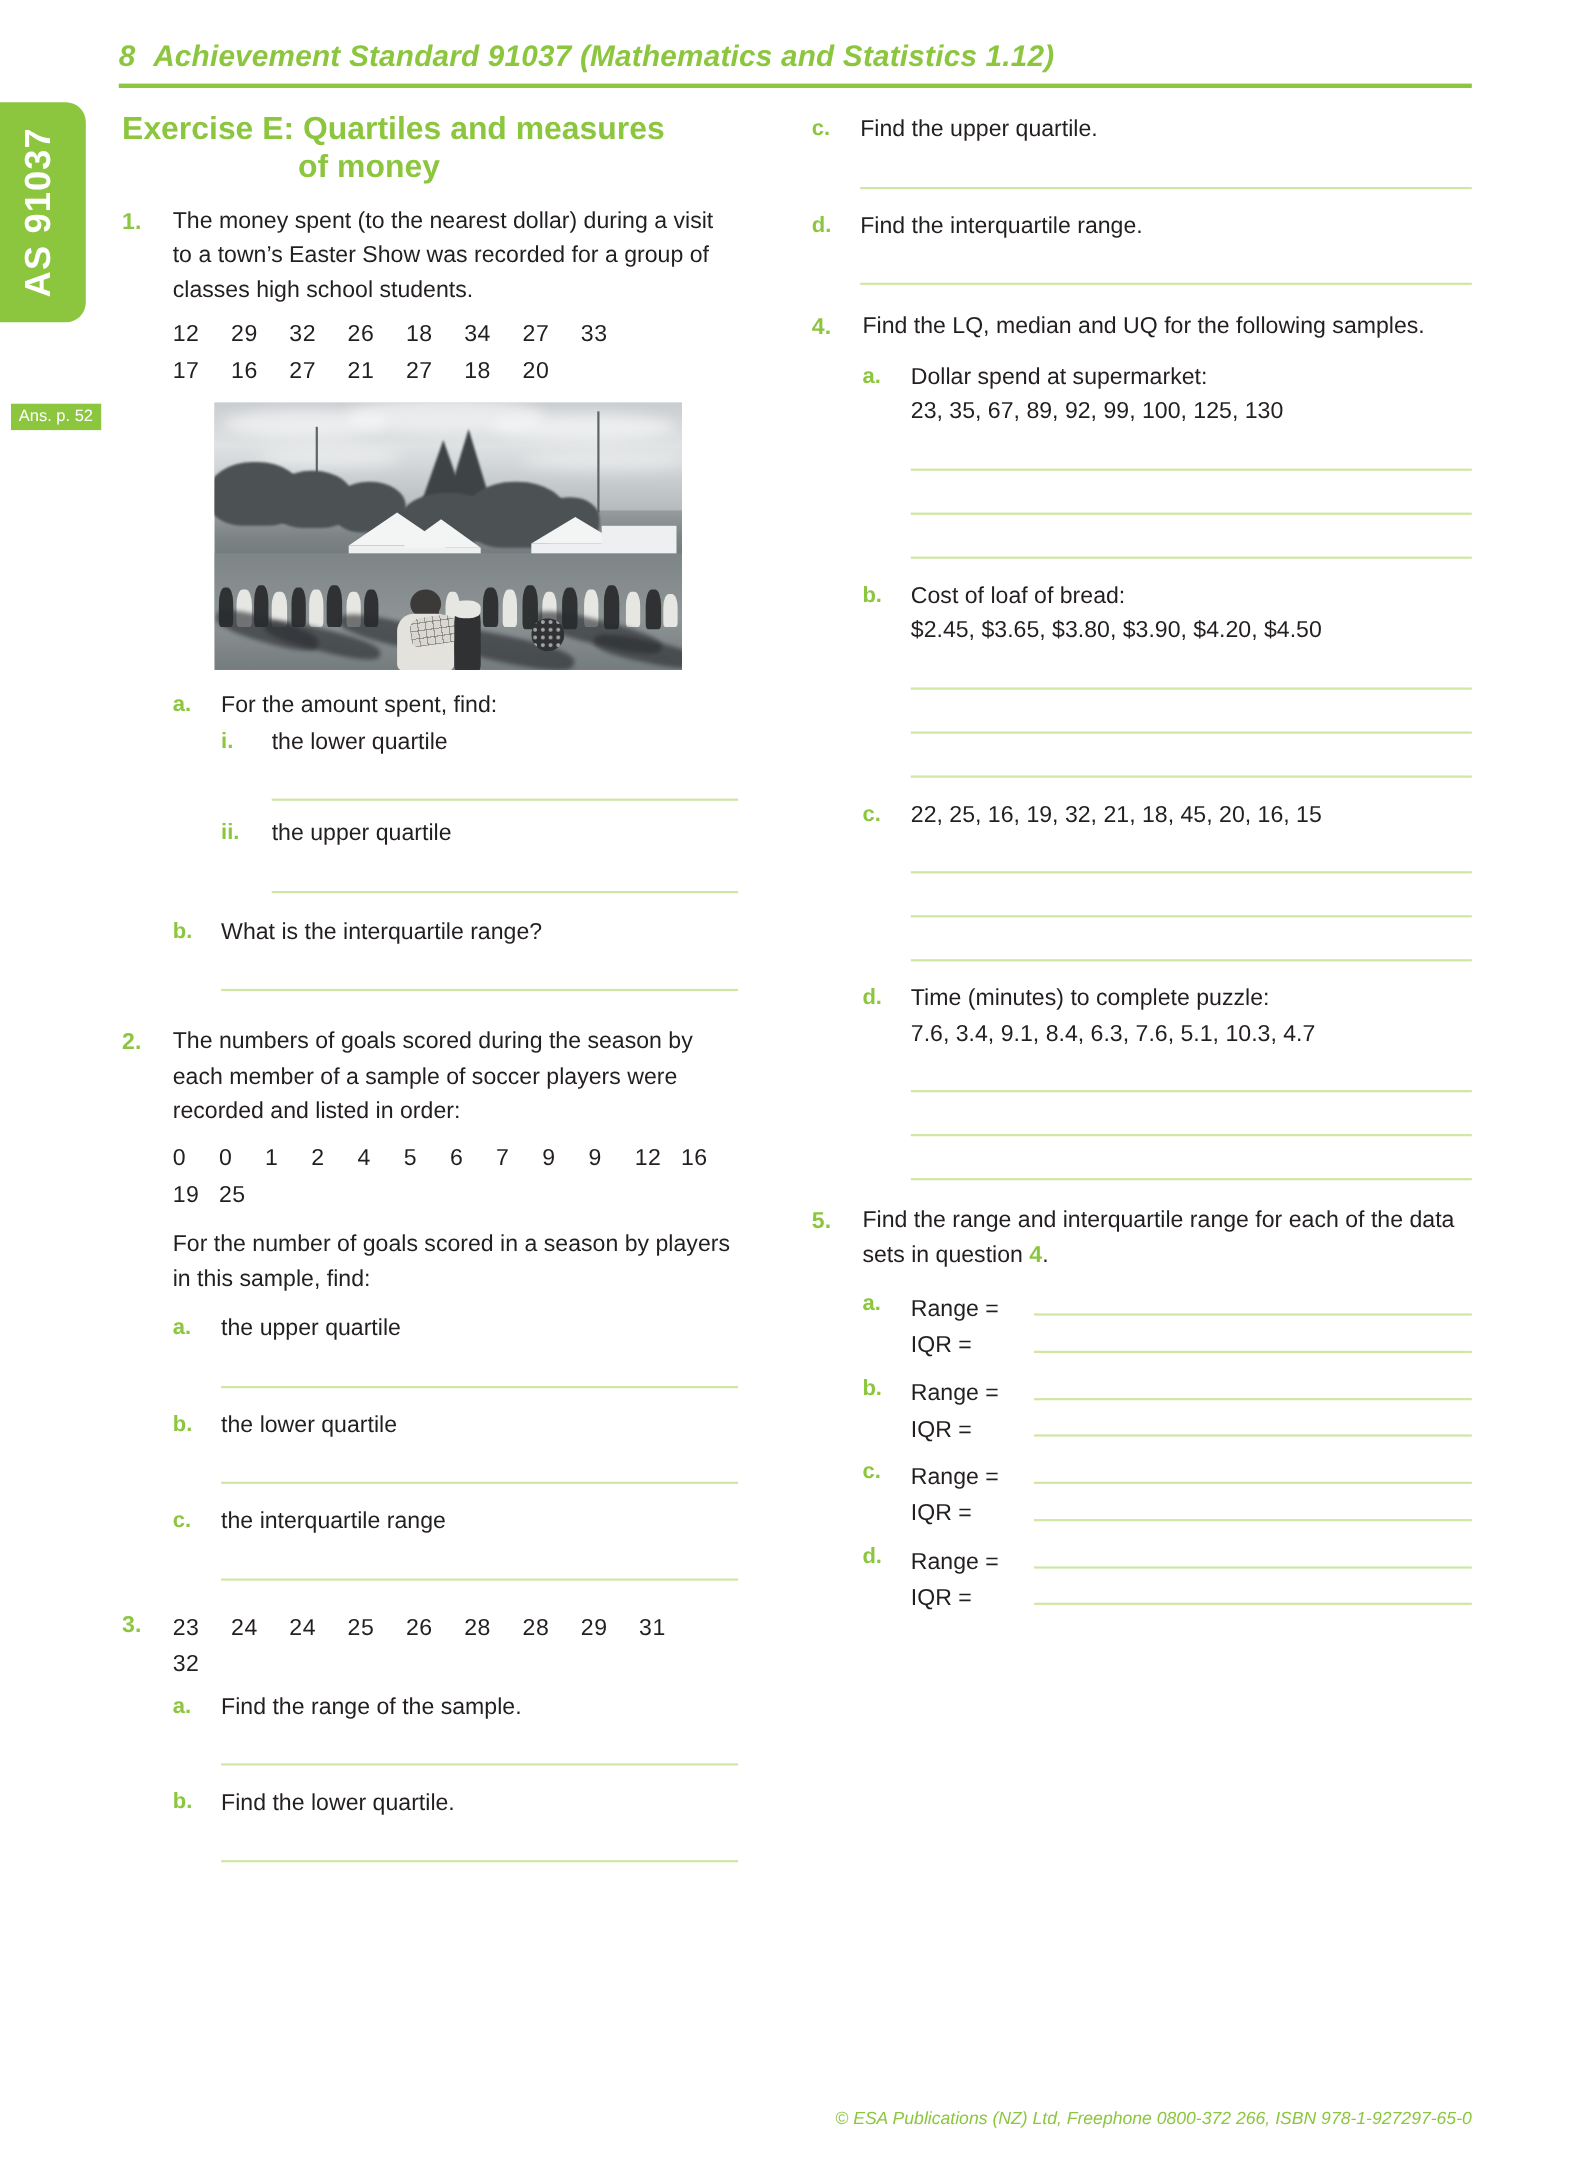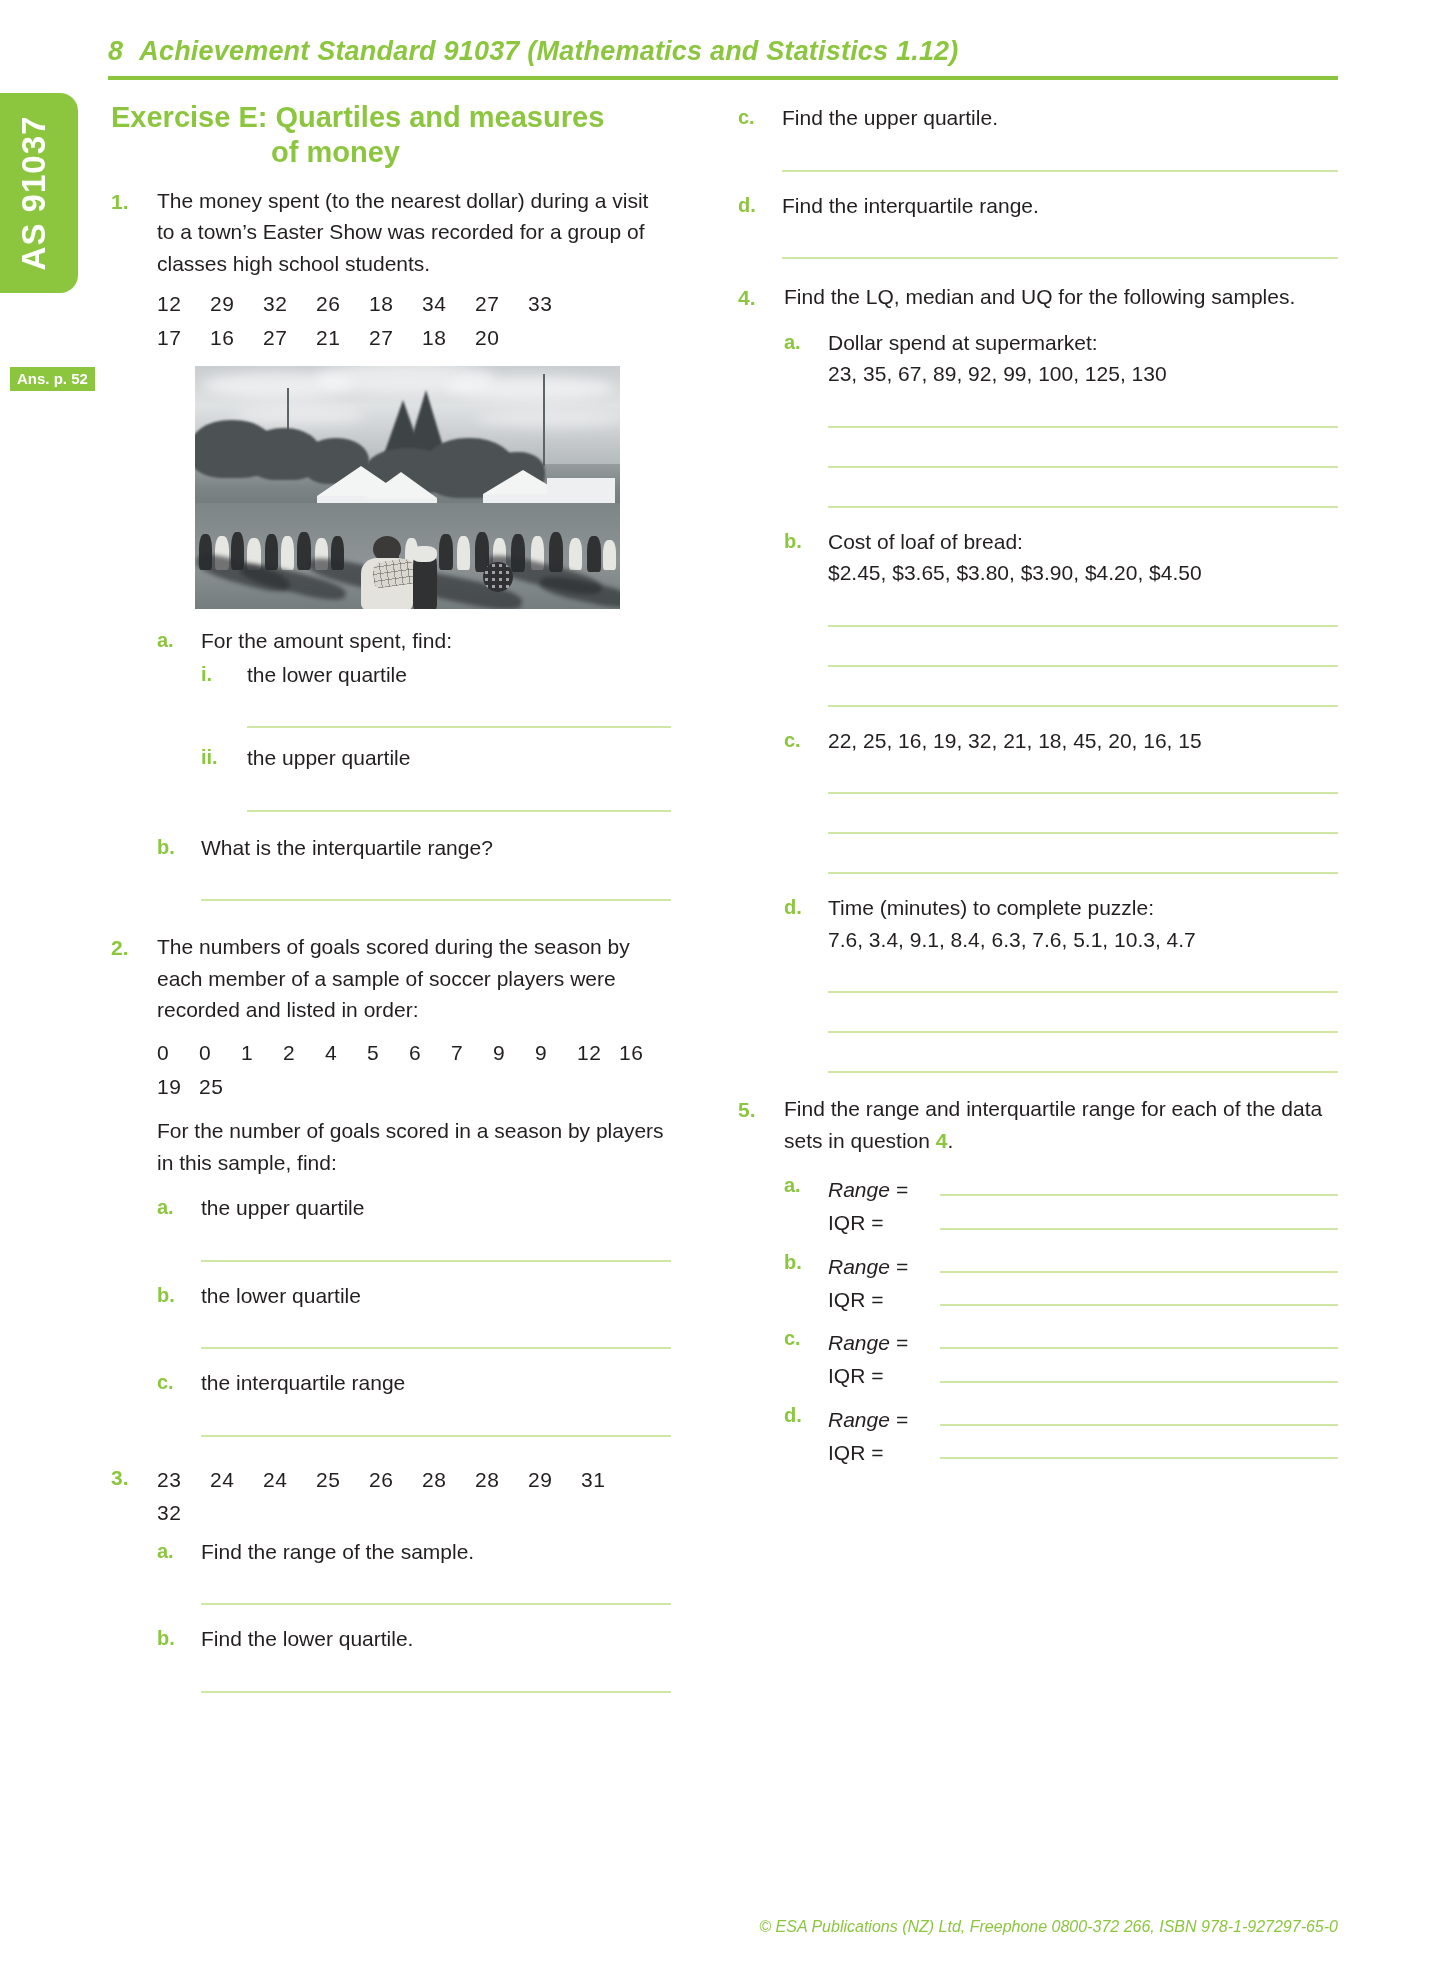--- a/index.html
+++ b/index.html
@@ -34,21 +34,21 @@
   .thumbtab-label {
     position: absolute; left: 50%; top: 50%;
     transform: translate(-50%,-50%) rotate(-90deg);
     transform-origin: center center;
     color: #ffffff; font-weight: 700; font-size: 33px;
     letter-spacing: 1px; white-space: nowrap;
   }
   .ansbox {
     position: absolute; left: 10px; top: 367px;
     background: #8cc63f; color: #ffffff;
-    font-size: 15px; font-weight: 700;
+    font-size: 15px; font-weight: 400;
     padding: 3px 7px 4px 7px; white-space: nowrap;
   }
 
   
   .col { position: absolute; top: 100px; }
   .col-left  { left: 111px; width: 560px; }
   .col-right { left: 738px; width: 600px; }
 
   
   .ex-title {
@@ -116,21 +116,21 @@
   .ph-plaid { position:absolute; background:#d9d7cf;
     background-image: repeating-linear-gradient(0deg, rgba(70,70,70,.45) 0 1px, transparent 1px 7px),
                       repeating-linear-gradient(90deg, rgba(70,70,70,.45) 0 1px, transparent 1px 7px);
     border-radius: 10px 14px 6px 6px; transform: rotate(-8deg); }
   .ph-dark { position:absolute; background:#2f3133; border-radius: 40% 40% 15% 15%; }
   .ph-light { position:absolute; background:#e6e6e2; border-radius: 40% 40% 15% 15%; }
 
   
   .rrow { display: flex; align-items: flex-end; margin-top: 6px; }
   .rlbl { font-size: 21px; line-height: 1.3; white-space: nowrap; }
-  .rlbl.w1 { width: 112px; flex: 0 0 112px; font-style: italic; }
+  .rlbl.w1 { width: 112px; flex: 0 0 112px; }
   .rlbl.w2 { width: 112px; flex: 0 0 112px; }
   .rfill { flex: 1 1 auto; height: 2px; background: #cfe6a4; margin-bottom: 7px; }
 
   
   .footer {
     position: absolute; left: 108px; top: 1918px; width: 1230px;
     text-align: right; color: #8cc63f; font-style: italic; font-size: 16px;
   }
 </style>
 </head>

